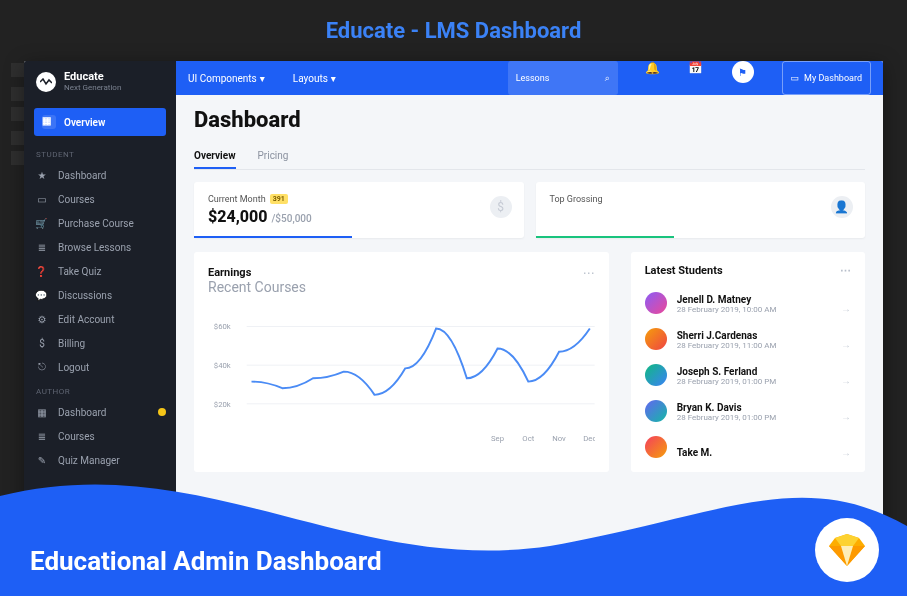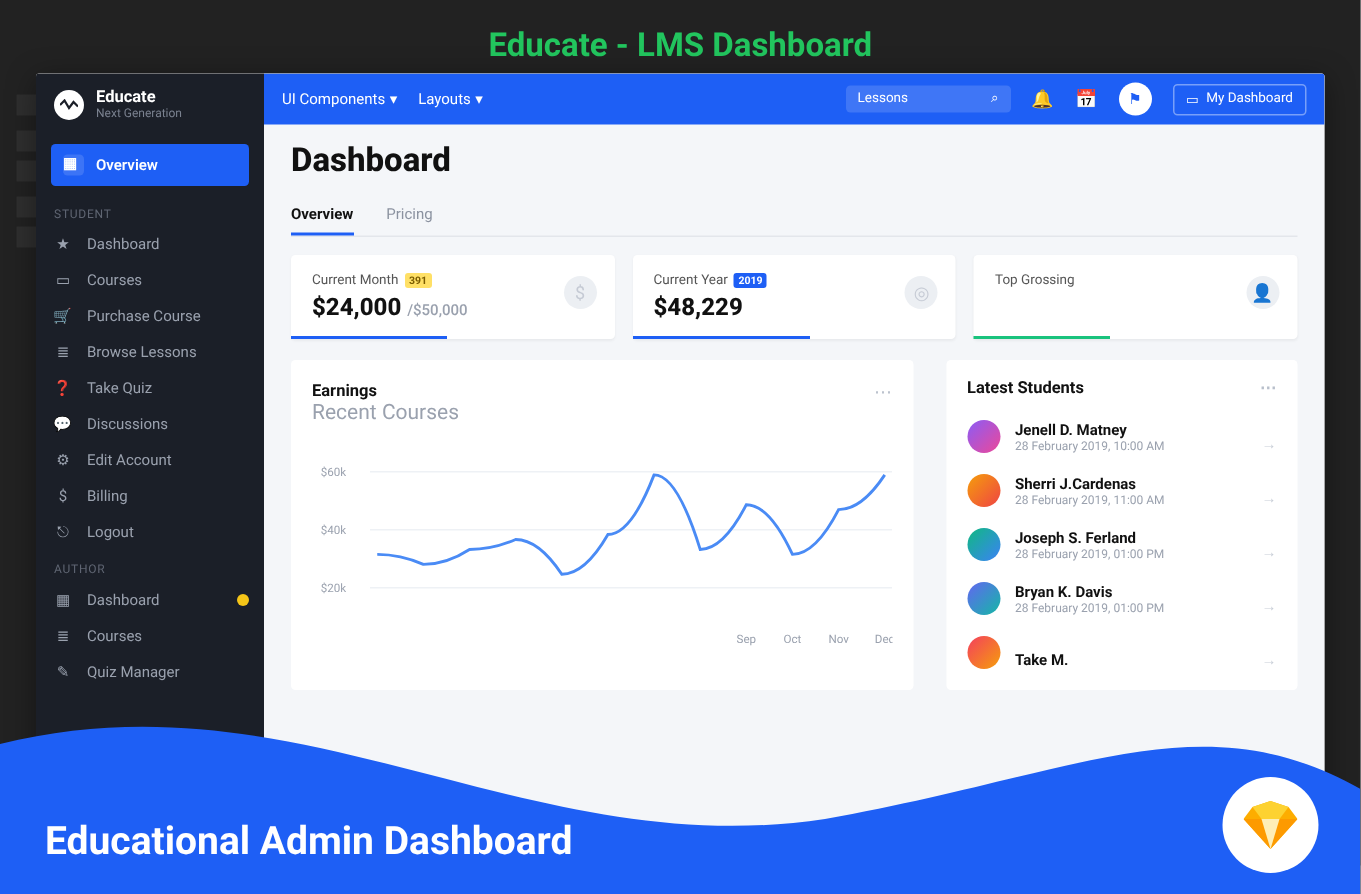--- a/index.html
+++ b/index.html
@@ -1,19 +1,19 @@
 <!DOCTYPE html>
 <html><head>
 <meta charset="utf-8">
 <style>
 * { box-sizing: border-box; margin: 0; padding: 0; }
 body { font-family: -apple-system, 'Segoe UI', Roboto, Arial, sans-serif; background: #222; width: 907px; height: 596px; overflow: hidden; position: relative; }
 
 .outer-dark { background: #222; padding: 18px 24px 0 24px; }
-.promo-title { color: #22c55e; text-align: center; font-size: 22px; font-weight: 700; margin-bottom: 6px; }
+.promo-title { color: #3b82f6; text-align: center; font-size: 22px; font-weight: 700; margin-bottom: 18px; }
 .dots-deco { position: absolute; left: 8px; top: 60px; }
 .dots-deco span { display: inline-block; width: 14px; height: 14px; background: #2f2f2f; margin: 3px; }
 .dots-deco .row { display: block; }
 
 .app-frame { display: flex; background: #fff; height: 528px; border-radius: 2px; overflow: hidden; position: relative; box-shadow: 0 4px 20px rgba(0,0,0,.4); }
 
 
 .sidebar { width: 152px; background: #1b1f28; color: #9aa1ae; font-size: 10px; flex-shrink: 0; }
 .brand { display: flex; align-items: center; gap: 8px; padding: 10px 12px; }
 .brand-icon { width: 20px; height: 20px; background: #fff; border-radius: 50%; display: flex; align-items: center; justify-content: center; color: #1b1f28; font-weight: bold; }
@@ -21,21 +21,21 @@
 .brand-sub { font-size: 8px; color: #7a818f; }
 .nav-active { display: flex; align-items: center; gap: 8px; margin: 6px 10px; padding: 7px 8px; background: #1e5ff5; color: #fff; border-radius: 3px; font-weight: 600; font-size: 10px; }
 .nav-active .nicon { width: 14px; height: 14px; background: #fff2; border-radius: 3px; }
 .section-h { font-size: 8px; color: #5f6572; letter-spacing: .5px; padding: 8px 12px 4px; text-transform: uppercase; }
 .nav-item { display: flex; align-items: center; gap: 10px; padding: 6px 12px; cursor: pointer; position: relative; }
 .nav-item .nicon { width: 12px; height: 12px; display: flex; align-items: center; justify-content: center; font-size: 10px; }
 .nav-item .badge { position: absolute; right: 10px; width: 8px; height: 8px; background: #f5c518; border-radius: 50%; }
 
 
 .main { flex: 1; background: #f4f6f9; display: flex; flex-direction: column; }
-.topbar { background: #1e5ff5; color: #fff; height: 34px; display: flex; align-items: center; padding: 0 12px; font-size: 10px; gap: 14px; }
+.topbar { background: #1e5ff5; color: #fff; height: 34px; display: flex; padding: 0 12px; font-size: 10px; gap: 28px; }
 .tb-link { display: flex; align-items: center; gap: 3px; cursor: pointer; }
 .tb-spacer { flex: 1; }
 .search-box { background: rgba(255,255,255,.15); border-radius: 3px; padding: 4px 8px; width: 110px; display: flex; align-items: center; justify-content: space-between; font-size: 9px; }
 .tb-icon { font-size: 12px; cursor: pointer; }
 .tb-btn { width: 22px; height: 22px; background: #fff; border-radius: 50%; display: flex; align-items: center; justify-content: center; color: #1e5ff5; cursor: pointer; }
 .mydash { border: 1px solid rgba(255,255,255,.4); border-radius: 3px; padding: 4px 8px; font-size: 9px; display: flex; align-items: center; gap: 5px; cursor: pointer; }
 
 .content { padding: 12px 18px; overflow: hidden; }
 .page-title { font-size: 22px; font-weight: 800; color: #111; margin-bottom: 12px; }
 .tabs { display: flex; gap: 22px; border-bottom: 1px solid #e3e6eb; font-size: 10px; margin-bottom: 12px; }
@@ -200,29 +200,20 @@
 
         <div class="cards-row">
           <div class="card">
             <div class="card-label">
                 <span>Current Month</span> 
                 <span class="card-badge bg-yellow">391</span>
               </div>
             <div class="card-value"><span>$24,000</span> <span class="muted">/$50,000</span></div>
             <div class="card-icon">$</div>
             <div class="card-progress" style="width:48%"></div>
-          </div>
-          <div class="card">
-            <div class="card-label">
-                <span>Current Year</span> 
-                <span class="card-badge bg-blue">2019</span>
-              </div>
-            <div class="card-value">$48,229</div>
-            <div class="card-icon">◎</div>
-            <div class="card-progress" style="width:55%"></div>
           </div>
           <div class="card">
             <div class="card-label">Top Grossing</div>
             <div class="card-icon">👤</div>
             <div class="card-progress" style="width:42%;background:#19c37d"></div>
           </div>
         </div>
 
         <div class="lower-row">
           <div class="chart-panel">

